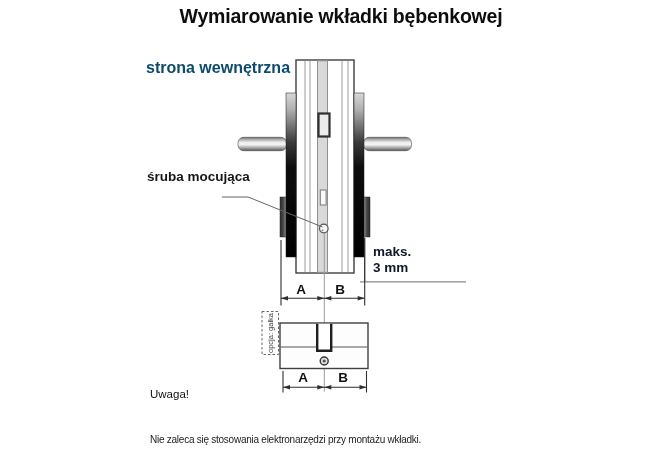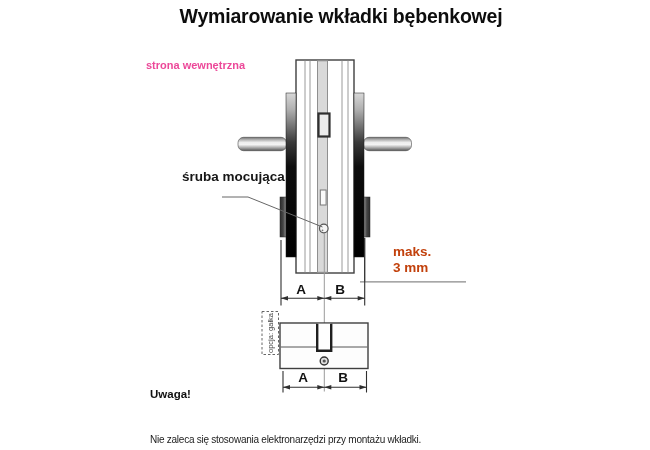--- a/index.html
+++ b/index.html
@@ -5,36 +5,36 @@
   html,body{margin:0;padding:0;background:#fff;}
   .page{
     position:relative;width:650px;height:450px;background:#ffffff;
     font-family:"Liberation Sans",sans-serif;color:#111;overflow:hidden;
   }
   .abs{position:absolute;}
   .title{
     left:0;top:5px;width:650px;text-align:center;
     font-size:19.5px;font-weight:700;letter-spacing:-0.2px;color:#0d0d0d;padding-left:16px;
   }
-  .side-label{font-size:11px;font-weight:700;color:#ec4899;white-space:nowrap;}
+  .side-label{font-size:16px;font-weight:700;color:#0c4a6e;white-space:nowrap;}
   .lbl-inner{left:146px;top:59px;}
   .lbl-outer{left:377px;top:59px;}
-  .lbl-screw{left:182px;top:169px;font-size:13.5px;font-weight:700;line-height:16.5px;color:#161616;}
-  .lbl-maks{left:373px;top:244px;font-size:13.5px;font-weight:700;line-height:15.5px;color:#c2410c;margin-left:20px;}
+  .lbl-screw{left:147px;top:169px;font-size:13.5px;font-weight:700;line-height:16.5px;color:#161616;}
+  .lbl-maks{left:373px;top:244px;font-size:13.5px;font-weight:700;line-height:15.5px;color:#0f172a;}
   .dim-label{font-size:13.5px;font-weight:700;color:#121212;width:26px;text-align:center;}
   .dimA-main{left:288px;top:282px;}
   .dimB-main{left:327px;top:282px;}
   .dimA-small{left:290px;top:370px;}
   .dimB-small{left:330px;top:370px;}
   .knob-label{
     left:248.5px;top:325px;width:43px;height:16px;
     transform:rotate(-90deg);transform-origin:center;
     font-size:7.5px;color:#444;text-align:center;white-space:nowrap;line-height:16px;
   }
-  .uwaga{left:150px;top:388px;font-size:11.5px;font-weight:700;color:#111;}
+  .uwaga{left:150px;top:388px;font-size:11.5px;font-weight:400;color:#111;}
   .note{left:150px;font-size:10px;letter-spacing:-0.25px;color:#1c1c1c;white-space:nowrap;}
   .note1{top:404.5px;}
   .note2{top:418.5px;}
   .note3{top:412px;margin-top:22px;}
   svg{position:absolute;left:0;top:0;}
 </style>
 </head>
 <body>
 
 <div class="page">

